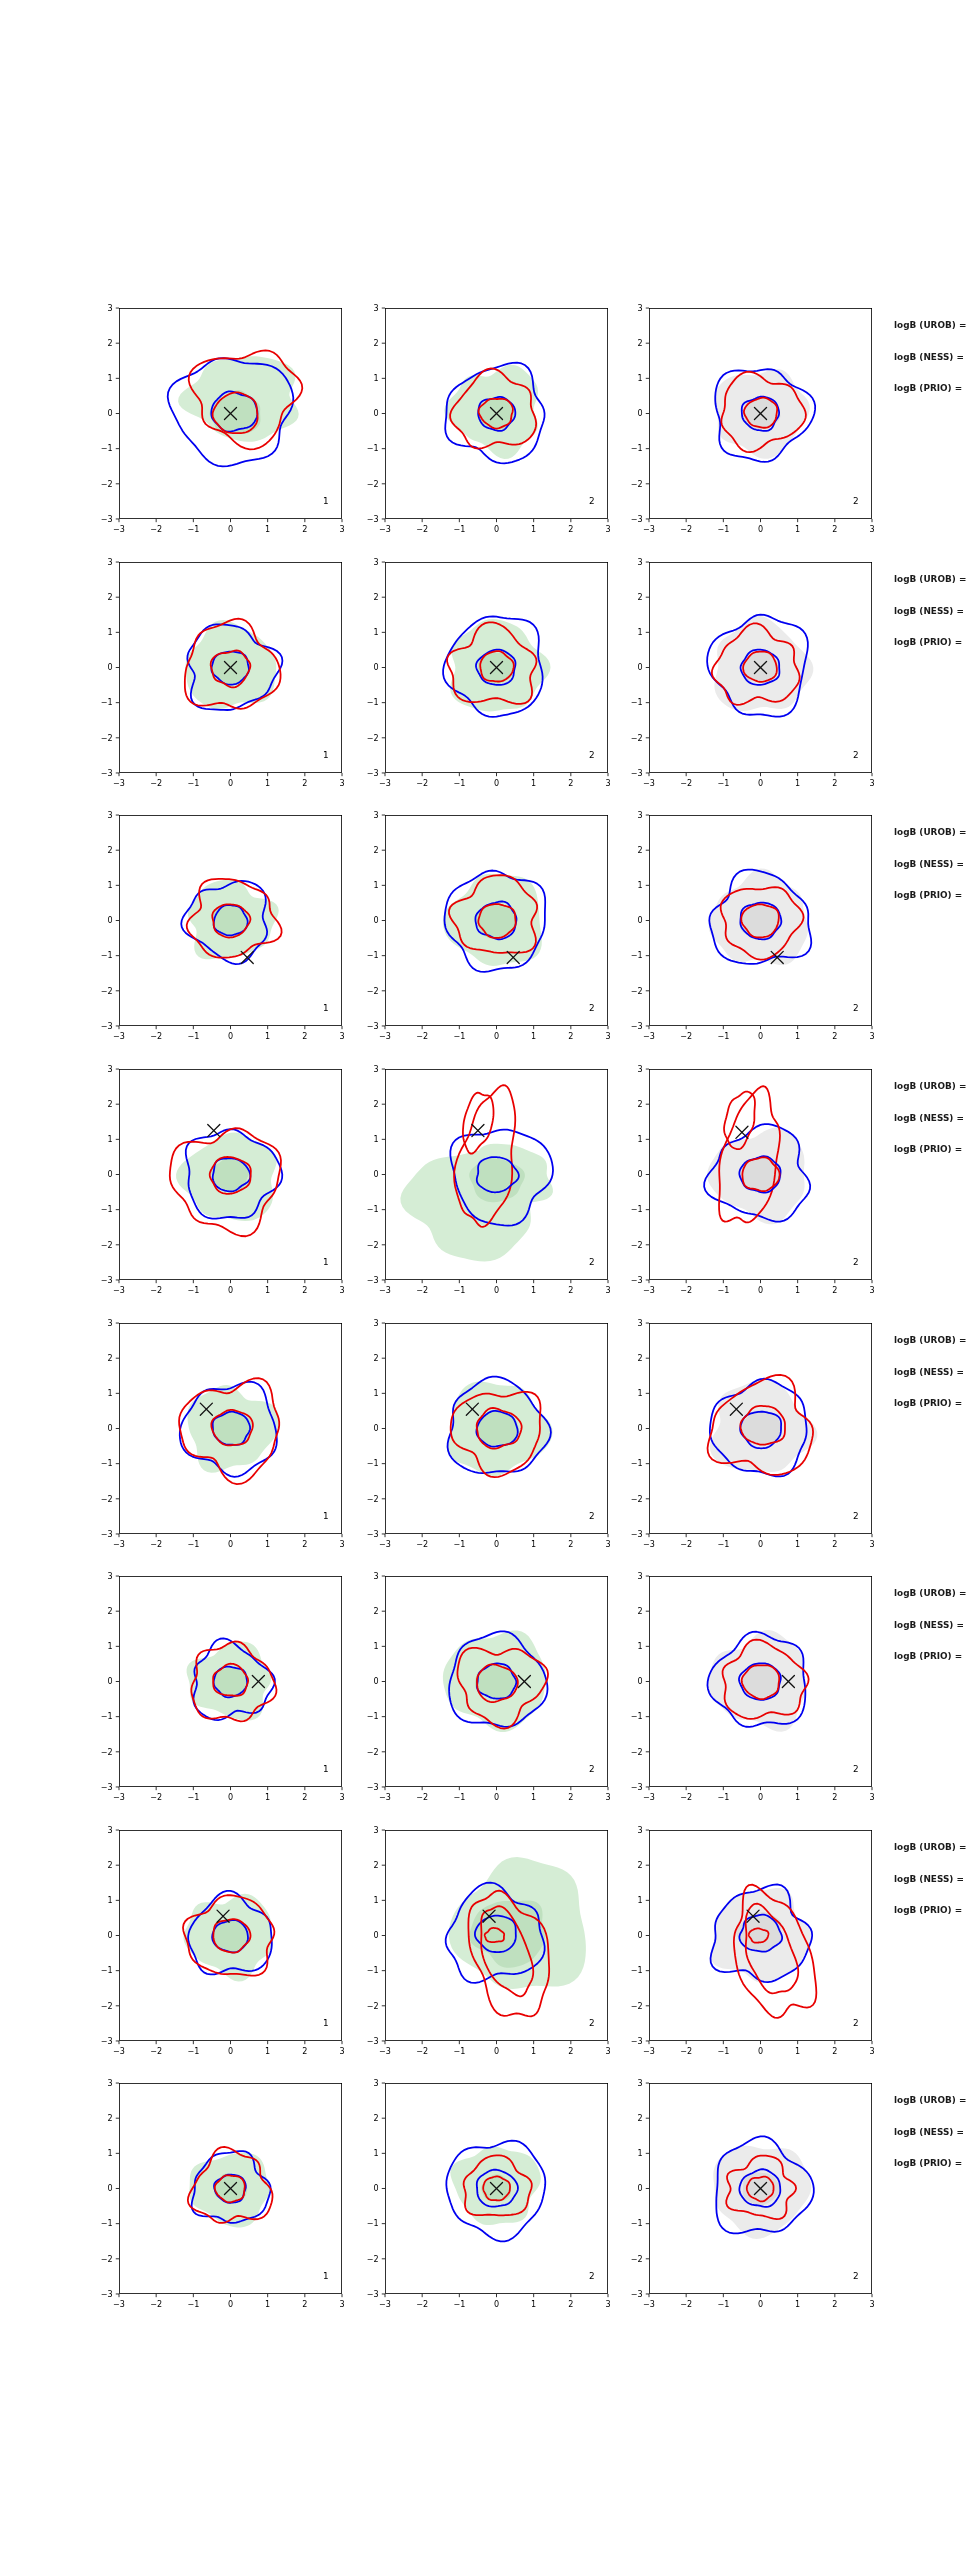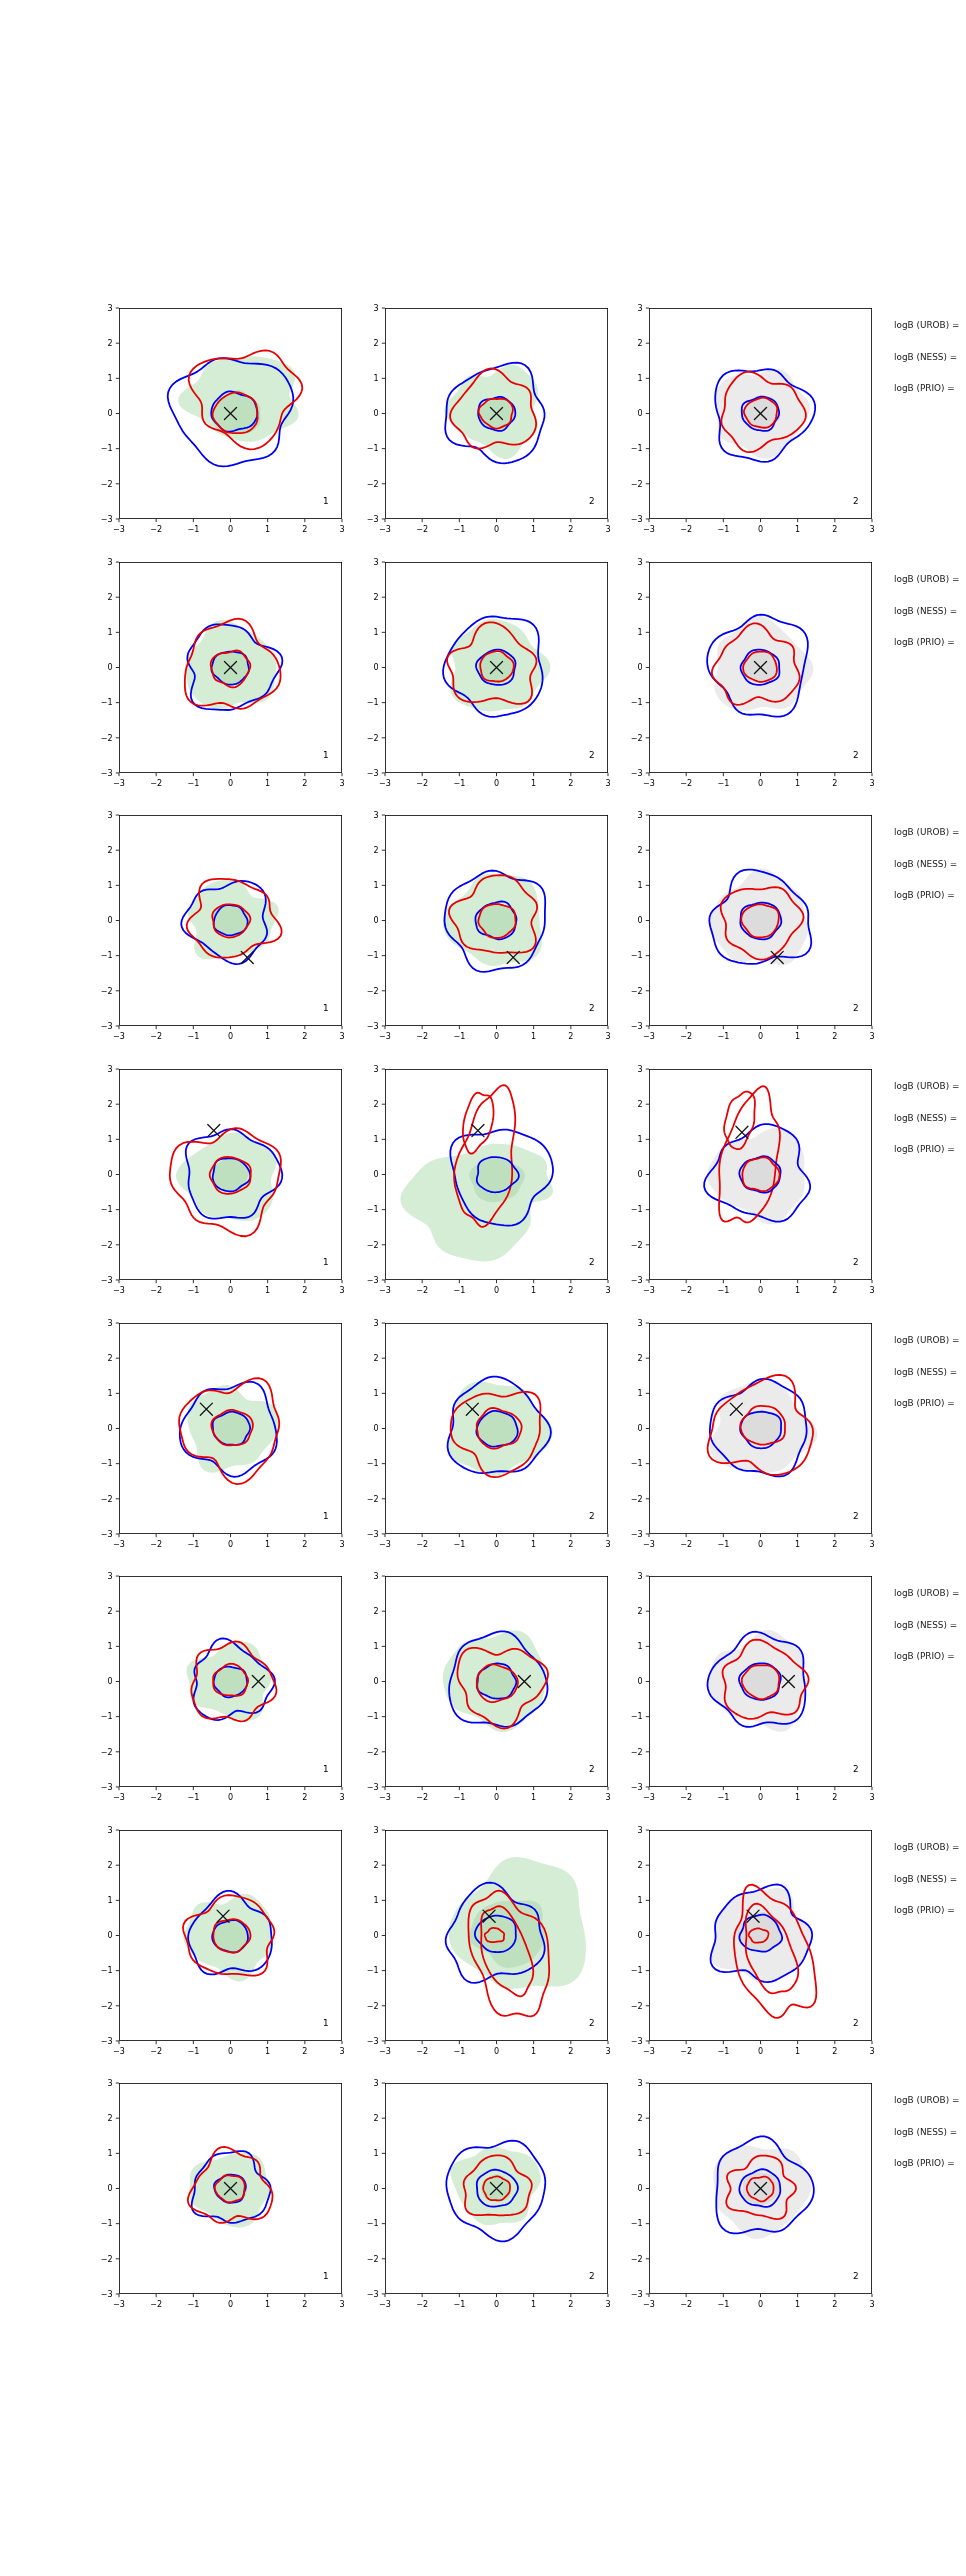--- a/index.html
+++ b/index.html
@@ -2,21 +2,21 @@
 <html style="font-size:13px"><head>
 <meta charset="utf-8">
 <style>
   html,body{margin:0;padding:0;background:#ffffff;}
   body{width:966px;height:2576px;position:relative;overflow:hidden;
        font-family:"DejaVu Sans","Liberation Sans",sans-serif;color:#000;}
   #figure-canvas{position:absolute;left:0;top:0;width:966px;height:2576px;}
   .plot{position:absolute;}
   .plot svg{overflow:visible;display:block;}
   .side-labels{position:absolute;white-space:nowrap;}
-  .side-labels .lbl{position:absolute;left:0;font-size:8.9px;line-height:9.7px;color:#1a1a1a;white-space:nowrap;}
+  .side-labels .lbl{position:absolute;left:0;font-size:8.9px;line-height:9.7px;color:#1a1a1a;white-space:nowrap;font-weight:bold;}
 </style>
 </head>
 <body>
 
 <div id="figure-canvas">
     <div class="plot" style="left: 119px; top: 308px;">
       <svg width="223" height="211" viewBox="0 0 277 262">
         <path d="M212.5 111.3L211.5 108.1L211.9 104.8L213.4 101.2L215.5 97.2L217.5 92.7L218.9 88.0L219.0 83.2L217.8 78.8L215.1 74.9L211.2 71.6L206.6 69.0L201.5 66.9L196.2 65.2L191.0 63.7L185.8 62.4L180.6 61.3L175.4 60.4L170.2 59.9L164.9 59.9L159.7 60.2L154.7 60.9L149.7 61.7L144.9 62.5L140.1 63.1L135.2 63.6L130.1 64.1L125.0 64.7L119.9 65.8L115.2 67.6L111.1 70.0L107.8 73.1L105.4 76.7L103.5 80.5L101.9 84.2L100.1 87.5L97.7 90.6L94.3 93.4L90.0 96.3L85.2 99.4L80.4 102.9L76.5 106.9L74.0 111.3L73.4 116.0L74.9 120.4L78.3 124.5L83.1 128.0L88.6 131.0L94.1 133.4L99.1 135.6L103.3 137.8L106.8 140.2L109.7 142.9L112.4 145.8L115.1 148.9L118.2 151.8L121.8 154.5L125.7 156.8L130.0 158.8L134.6 160.6L139.4 162.1L144.3 163.5L149.4 164.7L154.7 165.7L160.1 166.2L165.6 166.1L170.9 165.3L176.0 163.7L180.7 161.6L185.1 159.1L189.2 156.6L193.2 154.1L197.5 152.0L202.0 150.0L206.9 148.0L211.8 145.8L216.4 143.2L220.1 139.9L222.5 136.1L223.2 131.7L222.4 127.2L220.2 122.7L217.4 118.5L214.6 114.7L212.5 111.4Z" fill="#d5edd5" stroke="none"></path>
         <path d="M175.3 131.0L175.3 129.1L175.4 127.2L175.5 125.3L175.3 123.3L174.8 121.4L173.9 119.6L172.6 117.9L170.9 116.5L169.0 115.3L167.0 114.3L165.1 113.3L163.4 112.1L161.9 110.8L160.4 109.3L158.9 107.6L157.2 105.9L155.3 104.3L153.1 103.0L150.6 102.1L148.0 101.8L145.4 102.0L142.9 102.7L140.5 103.7L138.3 104.8L136.2 106.0L134.2 107.1L132.3 108.2L130.4 109.3L128.6 110.4L126.8 111.6L125.2 112.8L123.8 114.2L122.4 115.7L121.1 117.2L119.8 118.7L118.5 120.2L117.2 121.7L115.8 123.4L114.5 125.1L113.5 127.0L112.8 129.0L112.5 131.0L112.7 133.0L113.3 135.0L114.3 136.9L115.3 138.7L116.4 140.5L117.3 142.3L118.2 144.1L119.0 146.0L119.9 148.0L121.0 149.9L122.4 151.7L124.3 153.1L126.5 154.1L129.0 154.7L131.7 154.8L134.3 154.7L136.8 154.3L139.1 154.1L141.3 154.0L143.4 154.1L145.4 154.4L147.6 155.0L149.8 155.5L152.2 155.9L154.7 156.0L157.1 155.9L159.5 155.4L161.8 154.7L163.9 153.7L166.0 152.5L167.9 151.3L169.8 149.9L171.5 148.3L173.0 146.7L174.2 144.9L175.1 142.9L175.6 140.9L175.8 138.8L175.7 136.8L175.6 134.8L175.4 132.9L175.3 131.0Z" fill="#bfe0bf" stroke="none"></path>
         <path d="M213.2 126.6L215.2 121.7L216.3 116.5L216.5 111.3L215.7 106.1L214.3 101.1L212.3 96.1L209.8 91.3L207.0 86.6L203.6 82.2L199.6 78.3L194.9 74.9L189.7 72.3L183.9 70.6L177.9 69.6L172.0 69.2L166.3 69.1L160.9 68.8L155.8 68.3L150.9 67.2L146.0 65.7L140.8 64.1L135.4 62.8L129.9 62.2L124.3 62.5L119.0 63.9L114.1 66.3L109.7 69.3L105.6 72.6L101.8 75.8L97.7 78.7L93.2 81.2L88.2 83.3L82.6 85.5L76.8 88.0L71.3 91.1L66.6 94.9L63.1 99.6L61.0 104.8L60.5 110.4L61.4 116.0L63.1 121.5L65.4 126.6L67.9 131.5L70.2 136.1L72.4 140.5L74.5 144.8L76.8 148.9L79.2 153.0L81.9 156.8L84.9 160.4L88.1 163.9L91.3 167.4L94.5 170.9L97.5 174.7L100.7 178.8L104.1 183.1L107.9 187.2L112.3 191.0L117.4 194.0L123.0 196.0L128.9 196.7L134.9 196.4L140.8 195.1L146.5 193.5L151.9 191.7L157.2 190.2L162.5 189.1L168.1 188.2L173.8 187.3L179.5 186.1L185.0 184.1L189.8 181.1L193.7 177.2L196.5 172.4L198.1 167.2L198.9 161.8L199.3 156.6L199.7 151.8L200.6 147.4L202.2 143.4L204.6 139.5L207.4 135.5L210.4 131.3L213.2 126.6Z" fill="none" stroke="#0000f0" stroke-width="2.2" stroke-linejoin="round"></path>

